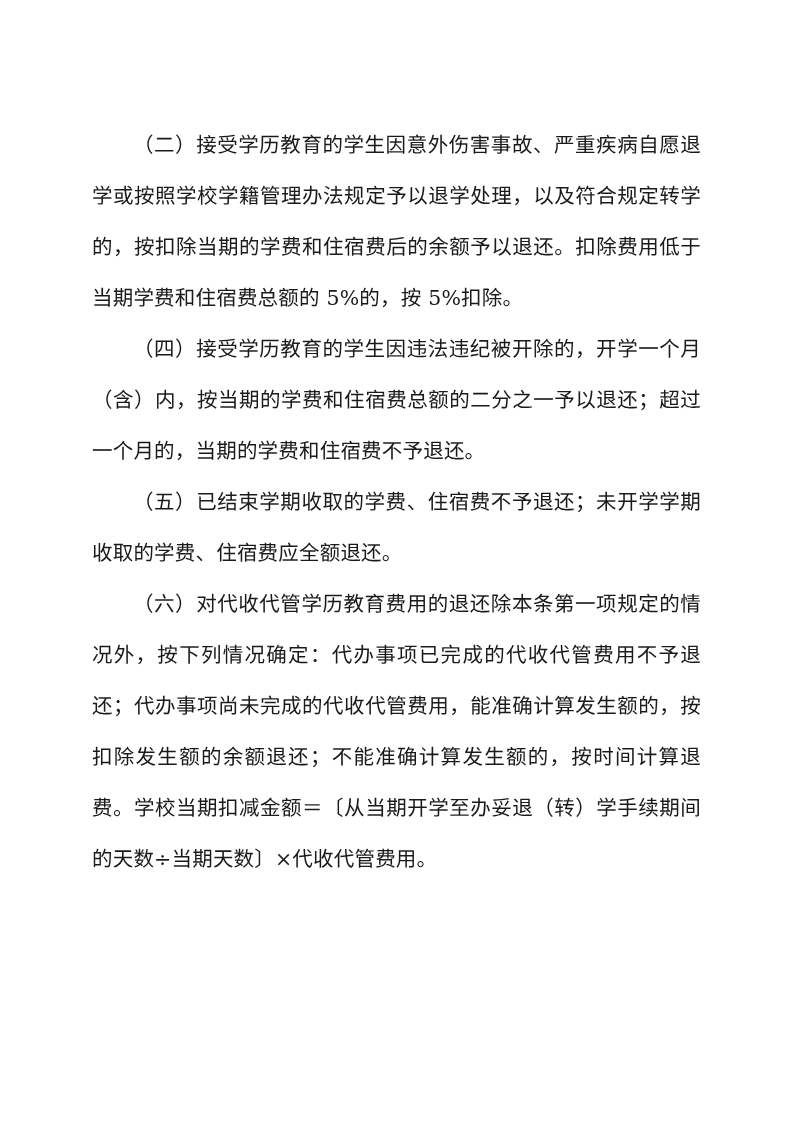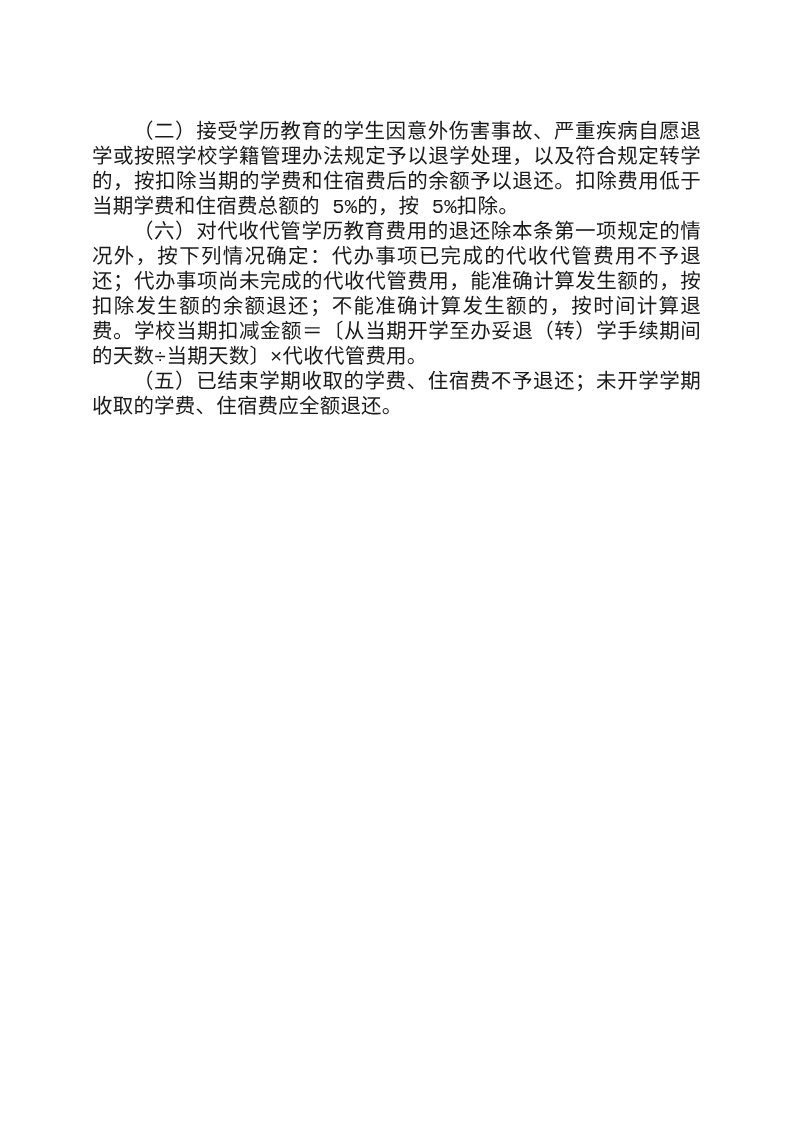--- a/index.html
+++ b/index.html
@@ -18,37 +18,37 @@
   .page {
     position: relative;
     box-sizing: border-box;
     width: 793px;
     height: 1122px;
     padding: 120px 92px 90px 92px;
     background: #ffffff;
   }
   .doc-body {
     font-size: 20.5px;
-    line-height: 25px;
+    line-height: 51px;
     letter-spacing: 0.2px;
     text-align: justify;
     text-justify: inter-ideograph;
-    font-family: Liberation Mono, monospace;
   }
   .para {
     margin: 0 0 0 0;
     text-indent: 2em;
     white-space: normal;
   }
   .para + .para {
     margin-top: 0px;
   }
 </style>
 </head>
 <body>
 
 <div class="page">
   <div class="doc-body">
     <p class="para">（二）接受学历教育的学生因意外伤害事故、严重疾病自愿退学或按照学校学籍管理办法规定予以退学处理，以及符合规定转学的，按扣除当期的学费和住宿费后的余额予以退还。扣除费用低于当期学费和住宿费总额的 5%的，按 5%扣除。</p>
+    <p class="para">（四）接受学历教育的学生因违法违纪被开除的，开学一个月（含）内，按当期的学费和住宿费总额的二分之一予以退还；超过一个月的，当期的学费和住宿费不予退还。</p>
+    <p class="para">（五）已结束学期收取的学费、住宿费不予退还；未开学学期收取的学费、住宿费应全额退还。</p>
     <p class="para">（六）对代收代管学历教育费用的退还除本条第一项规定的情况外，按下列情况确定：代办事项已完成的代收代管费用不予退还；代办事项尚未完成的代收代管费用，能准确计算发生额的，按扣除发生额的余额退还；不能准确计算发生额的，按时间计算退费。学校当期扣减金额＝〔从当期开学至办妥退（转）学手续期间的天数÷当期天数〕×代收代管费用。</p>
-    <p class="para">（五）已结束学期收取的学费、住宿费不予退还；未开学学期收取的学费、住宿费应全额退还。</p>
   </div>
 </div>
 
 </body></html>

